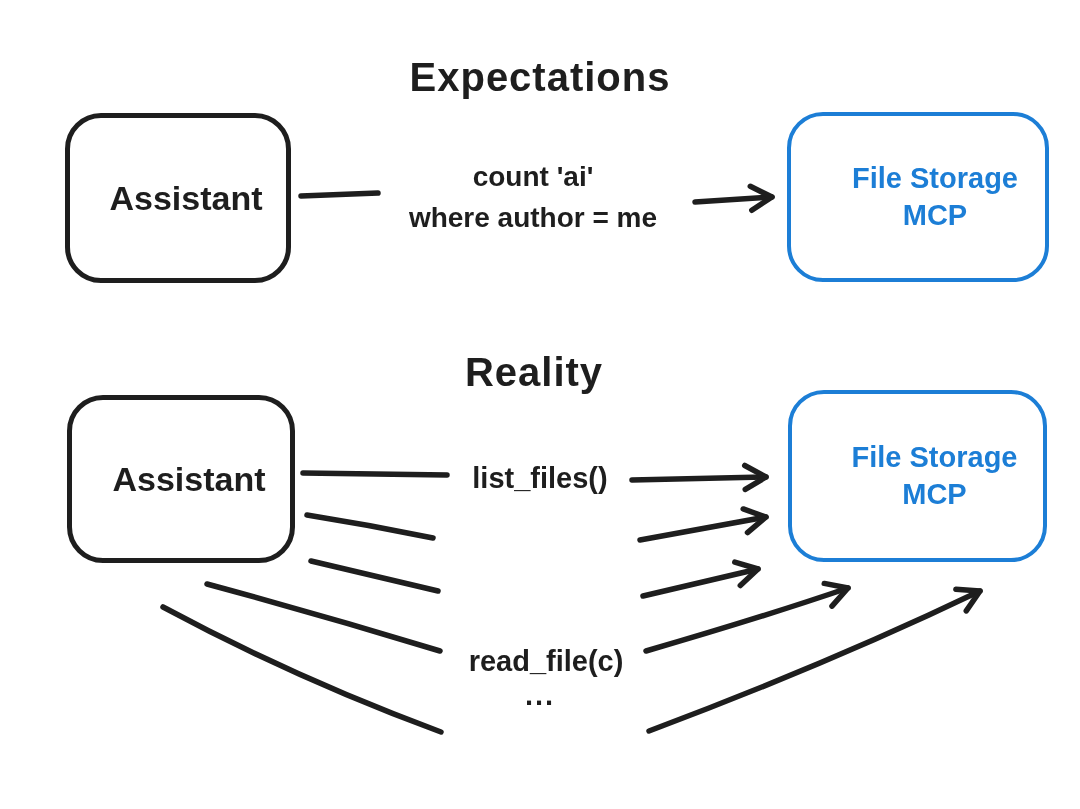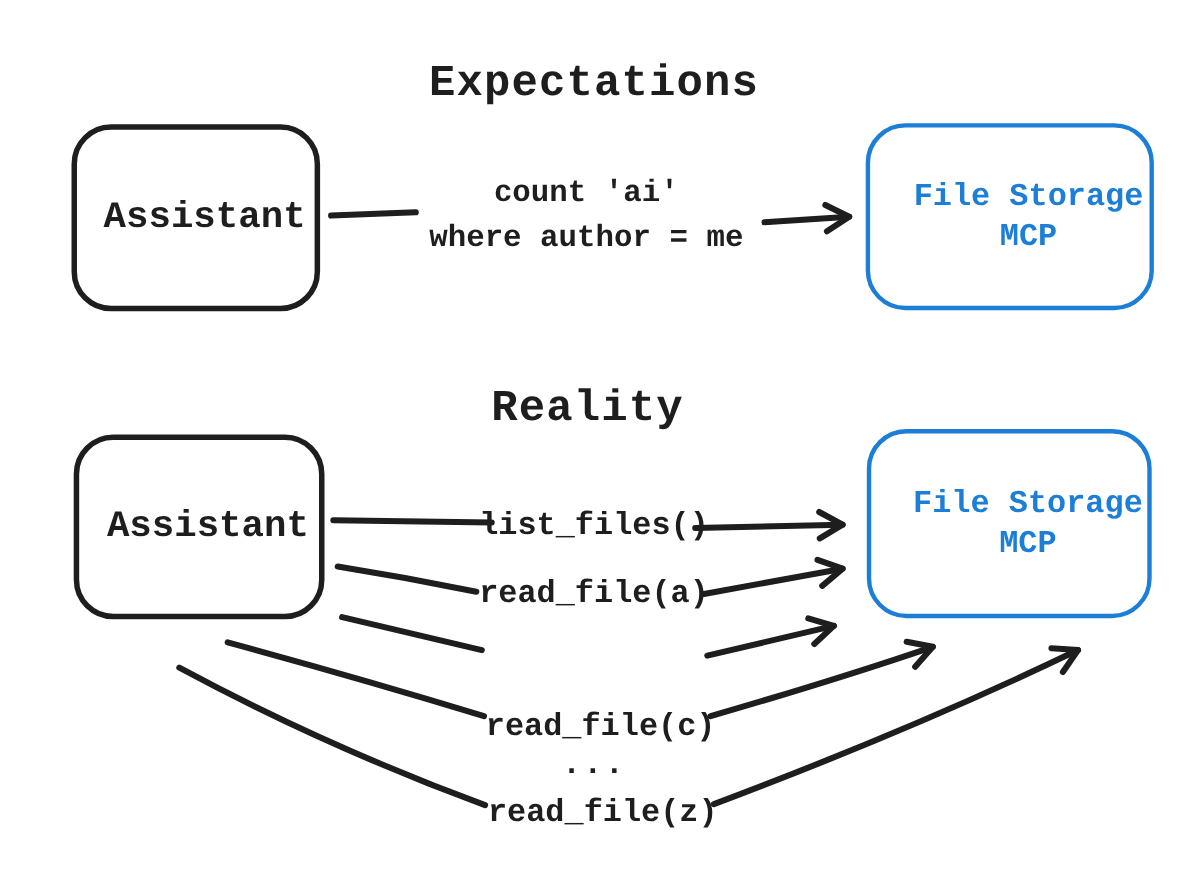--- a/index.html
+++ b/index.html
@@ -7,21 +7,21 @@
     --accent: #1c7ed6;
     --bg: #ffffff;
   }
   html, body { margin: 0; padding: 0; background: #fff; }
   .canvas {
     position: relative;
     width: 1052px;
     height: 809px;
     background: var(--bg);
     overflow: hidden;
-    font-family: Liberation Mono, monospace;
+    font-family: Liberation Sans, sans-serif;
     color: var(--ink);
   }
   .overlay {
     position: absolute;
     inset: 0;
     width: 1080px;
     height: 809px;
     pointer-events: none;
   }
   .stroke {
@@ -137,22 +137,20 @@
 
   <div class="node blue" style="left:788px; top:390px; width:259px; height:172px;">
     <div class="node-label-2line">
       <div>File Storage</div>
       <div>MCP</div>
     </div>
   </div>
 
   <div class="edge-label" style="left:540px; top:478px;">list_files()</div>
 
-  <div class="edge-label" style="left:540px; top:540px;">read_file(a)</div>
 
 
   <div class="edge-label" style="left:546px; top:661px;">read_file(c)</div>
 
   <div class="edge-label ellipsis-label" style="left:540px; top:695px;">...</div>
 
-  <div class="edge-label" style="left:548px; top:739px;">read_file(z)</div>
 
 </div>
 
 </body></html>

